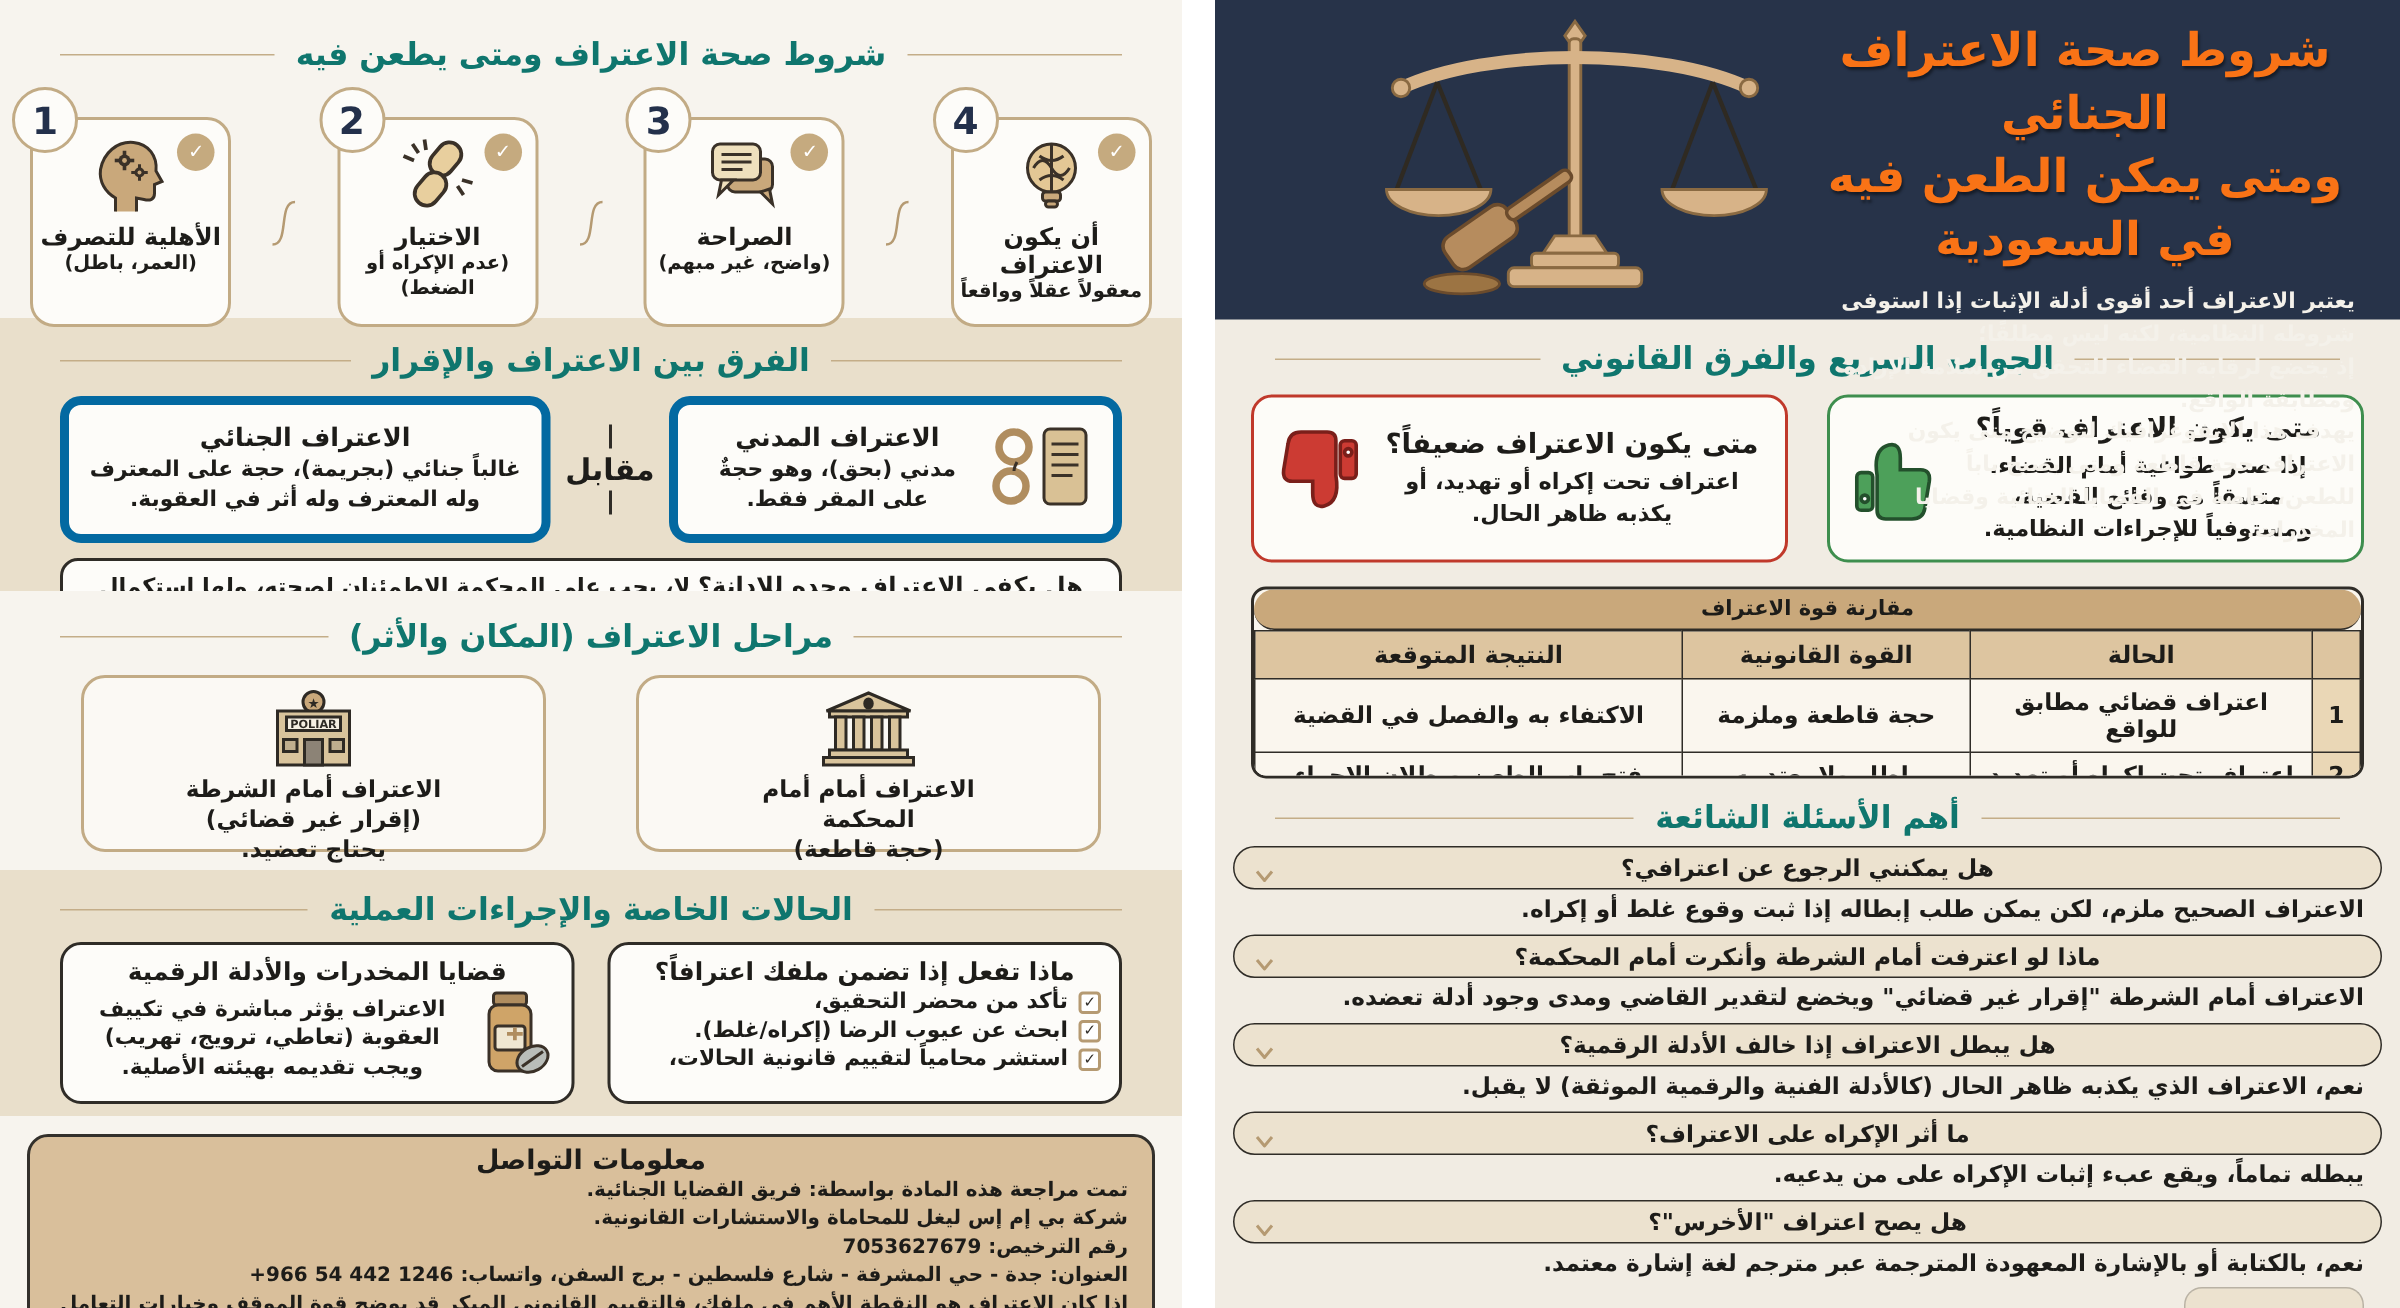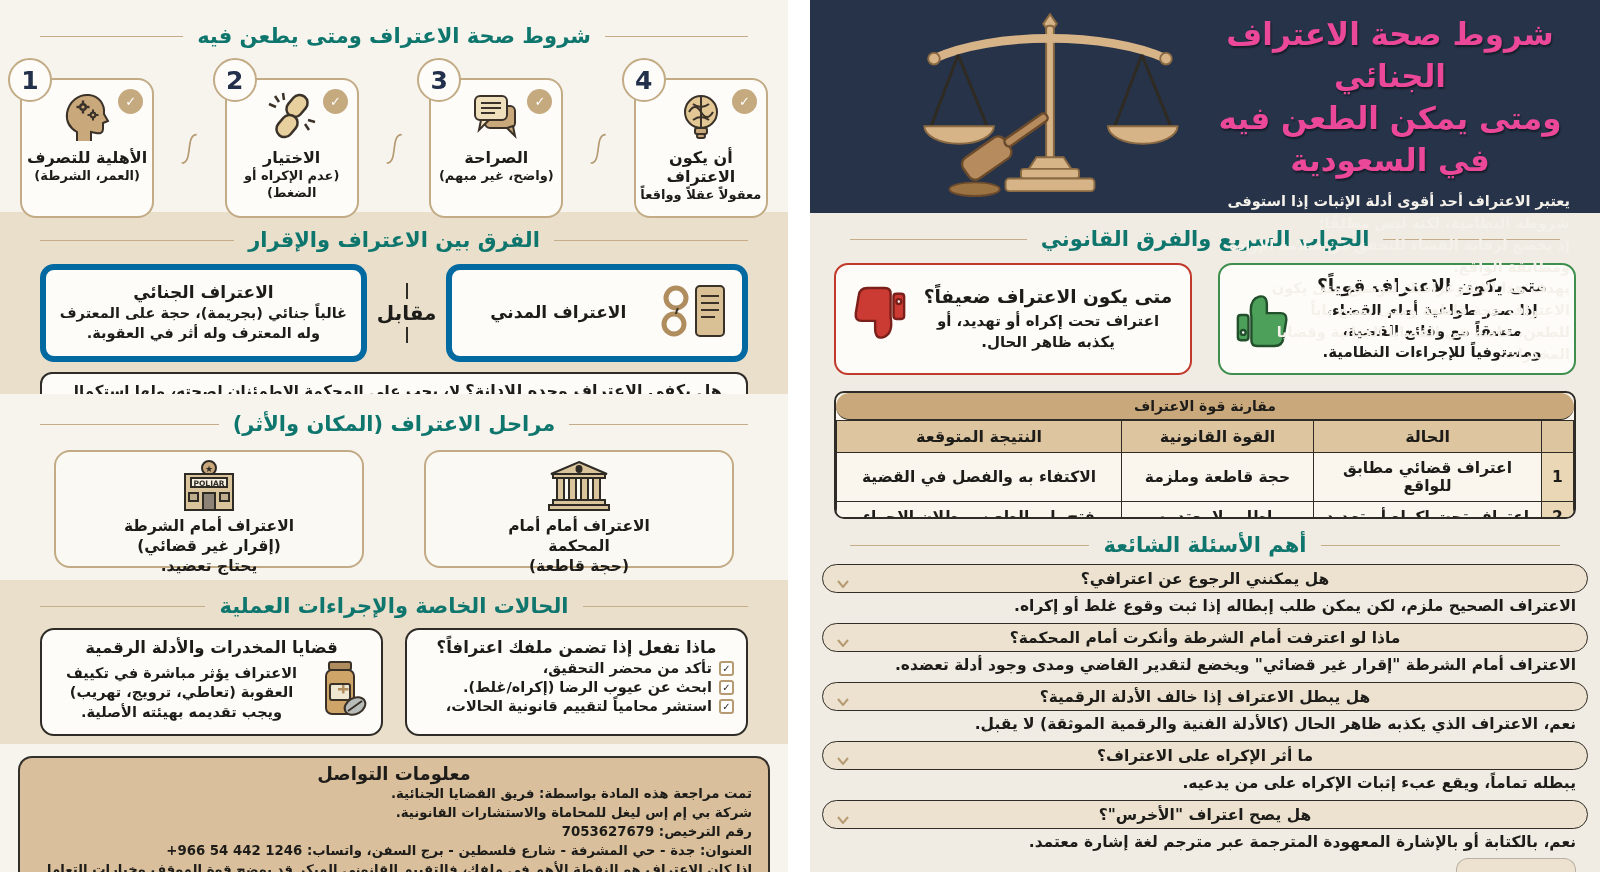--- a/index.html
+++ b/index.html
@@ -12,21 +12,21 @@
   }
   .page { display:flex; width:1600px; height:872px; }
 
   
   .col-right { width:790px; height:872px; display:flex; flex-direction:column; background:#f1ece3; }
   .hero {
     height:213px; background:#273349; position:relative;
     display:flex; align-items:stretch; color:#fff;
   }
   .hero-text { flex:1; padding:14px 30px 10px 10px; }
-  .hero-title { color:#ec4899; font-weight:bold; font-size:31px; text-align:center; line-height:1.35; text-shadow:1px 2px 2px rgba(0,0,0,.45); }
+  .hero-title { color:#f97316; font-weight:bold; font-size:31px; text-align:center; line-height:1.35; text-shadow:1px 2px 2px rgba(0,0,0,.45); }
   .hero-sub { margin-top:10px; font-size:14.5px; font-weight:bold; line-height:1.5; text-align:right; color:#f4f1ea; }
   .hero-art { width:300px; display:flex; align-items:center; justify-content:center; margin-left:90px; }
 
   .sec-title { display:flex; align-items:center; gap:14px; padding:0 40px; }
   .sec-title .line { flex:1; height:1px; background:#c4ad88; }
   .sec-title .t { font-weight:bold; font-size:21px; color:#0f766e; white-space:nowrap; }
 
   .quick { padding-top:14px; }
   .quick-row { display:flex; gap:26px; padding:12px 24px 0 24px; }
   .qbox { flex:1; background:#fdfcf8; border-radius:14px; padding:10px 14px; display:flex; align-items:center; gap:12px; min-height:100px; }
@@ -409,21 +409,21 @@
                 <circle cx="32" cy="26" r="3.4"></circle>
                   <circle cx="32" cy="26" r="1.3" fill="#c9a87b"></circle>
                 <rect x="31" y="20.5" width="2" height="2.6"></rect>
                   <rect x="31" y="28.9" width="2" height="2.6"></rect>
                 <rect x="26.5" y="25" width="2.6" height="2"></rect>
                   <rect x="34.9" y="25" width="2.6" height="2"></rect>
               </g>
             </svg>
           </div>
           <div class="step-t">الأهلية للتصرف</div>
-          <div class="step-s">(العمر، الشرطة)</div>
+          <div class="step-s">(العمر، باطل)</div>
         </div>
       </div>
     </div>
 
     <div class="sec sec-b bg-beige">
       <div class="sec-title">
         <span class="line"></span>
         <span class="t">الفرق بين الاعتراف والإقرار</span>
         <span class="line"></span>
       </div>
@@ -438,20 +438,21 @@
                 <line x1="41" y1="32" x2="59" y2="32"></line>
                   <line x1="41" y1="39" x2="55" y2="39"></line>
                 <circle cx="16" cy="20" r="10" fill="none" stroke="#b08d5f" stroke-width="5"></circle>
                 <circle cx="14" cy="46" r="10" fill="none" stroke="#b08d5f" stroke-width="5"></circle>
                 <path d="M18,30 q-2,4 -2,6" fill="none" stroke="#3a3128"></path>
               </g>
             </svg>
           </span>
           <div class="txt">
             <h3>الاعتراف المدني</h3>
+            <p>مدني (بحق)، وهو حجةٌ على المقر فقط.</p>
           </div>
         </div>
         <div class="vs">
           <span class="bar"></span>
           <span>مقابل</span>
           <span class="bar"></span>
         </div>
         <div class="diff-card" style="flex:1.15">
           <div class="txt">
             <h3>الاعتراف الجنائي</h3>

